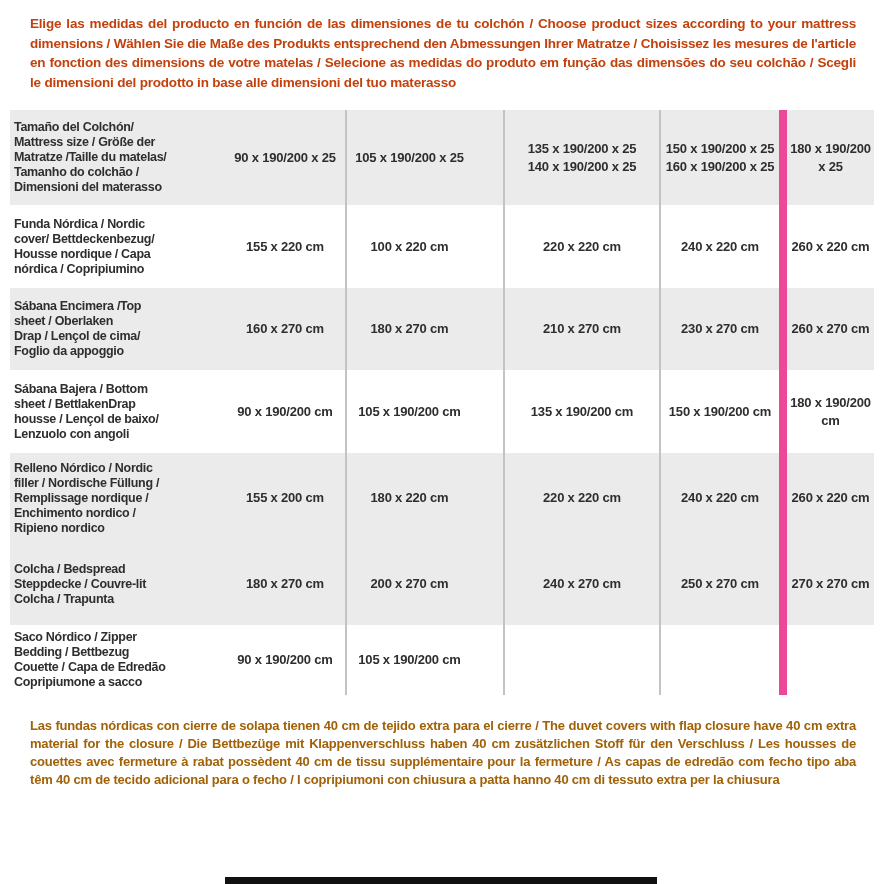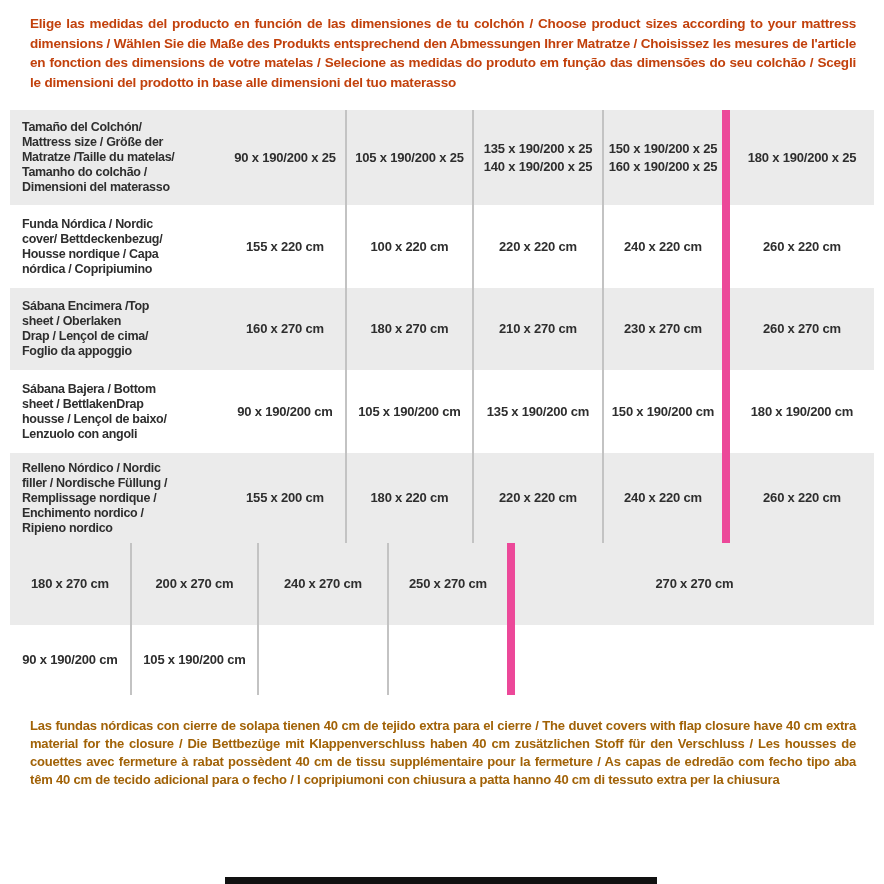--- a/index.html
+++ b/index.html
@@ -46,38 +46,38 @@
 
   .cell {
     box-sizing: border-box;
     height: 100%;
     display: flex;
     align-items: center;
     font-weight: 700;
   }
   .cell.label {
     width: 215px;
-    padding-left: 12px;
+    padding-left: 4px;
     font-size: 12.5px;
     line-height: 15px;
     letter-spacing: -0.3px;
     white-space: pre-line;
     text-align: left;
   }
   .cell.v {
     justify-content: center;
     text-align: center;
     font-size: 13px;
     line-height: 18px;
     letter-spacing: -0.2px;
     white-space: pre-line;
   }
   .cell.v0 { width: 120px; }
   .cell.v1 { width: 127px; border-left: 2px solid #c3c3c3; }
-  .cell.v2 { width: 130px; border-left: 2px solid #c3c3c3; }
+  .cell.v2 { width: 156px; border-left: 2px solid #c3c3c3; margin-left: 31px; }
   .cell.v3 { width: 120px; border-left: 2px solid #c3c3c3; }
   .cell.v4 { flex: 1; border-left: 8px solid #ec4899; }
 
   .footer {
     margin: 0;
     padding: 22px 28px 0 30px;
     font-size: 13px;
     font-weight: 700;
     line-height: 18px;
     letter-spacing: -0.2px;
@@ -162,28 +162,35 @@
 Ripieno nordico</div>
       <div class="cell v v0">155 x 200 cm</div>
       <div class="cell v v1">180 x 220 cm</div>
       <div class="cell v v2">220 x 220 cm</div>
       <div class="cell v v3">240 x 220 cm</div>
       <div class="cell v v4">260 x 220 cm</div>
     </div>
 
 
     <div class="row shade row-6">
+      <div class="cell label">Colcha / Bedspread
+Steppdecke / Couvre-lit
+Colcha / Trapunta</div>
       <div class="cell v v0">180 x 270 cm</div>
       <div class="cell v v1">200 x 270 cm</div>
       <div class="cell v v2">240 x 270 cm</div>
       <div class="cell v v3">250 x 270 cm</div>
       <div class="cell v v4">270 x 270 cm</div>
     </div>
 
     <div class="row row-7">
+      <div class="cell label">Saco Nórdico / Zipper
+Bedding / Bettbezug
+Couette  / Capa de Edredão
+Copripiumone a sacco</div>
       <div class="cell v v0">90 x 190/200 cm</div>
       <div class="cell v v1">105 x 190/200 cm</div>
       <div class="cell v v2"></div>
       <div class="cell v v3"></div>
       <div class="cell v v4"></div>
     </div>
 
   </div>
 
   <p class="footer">Las fundas nórdicas con cierre de solapa tienen 40 cm de tejido extra para el cierre / The duvet covers with flap closure have 40 cm extra material for the closure / Die Bettbezüge mit Klappenverschluss haben 40 cm zusätzlichen Stoff für den Verschluss / Les housses de couettes avec fermeture à rabat possèdent 40 cm de tissu supplémentaire pour la fermeture / As capas de edredão com fecho tipo aba têm 40 cm de tecido adicional para o fecho / I copripiumoni con chiusura a patta hanno 40 cm di tessuto extra per la chiusura</p>

